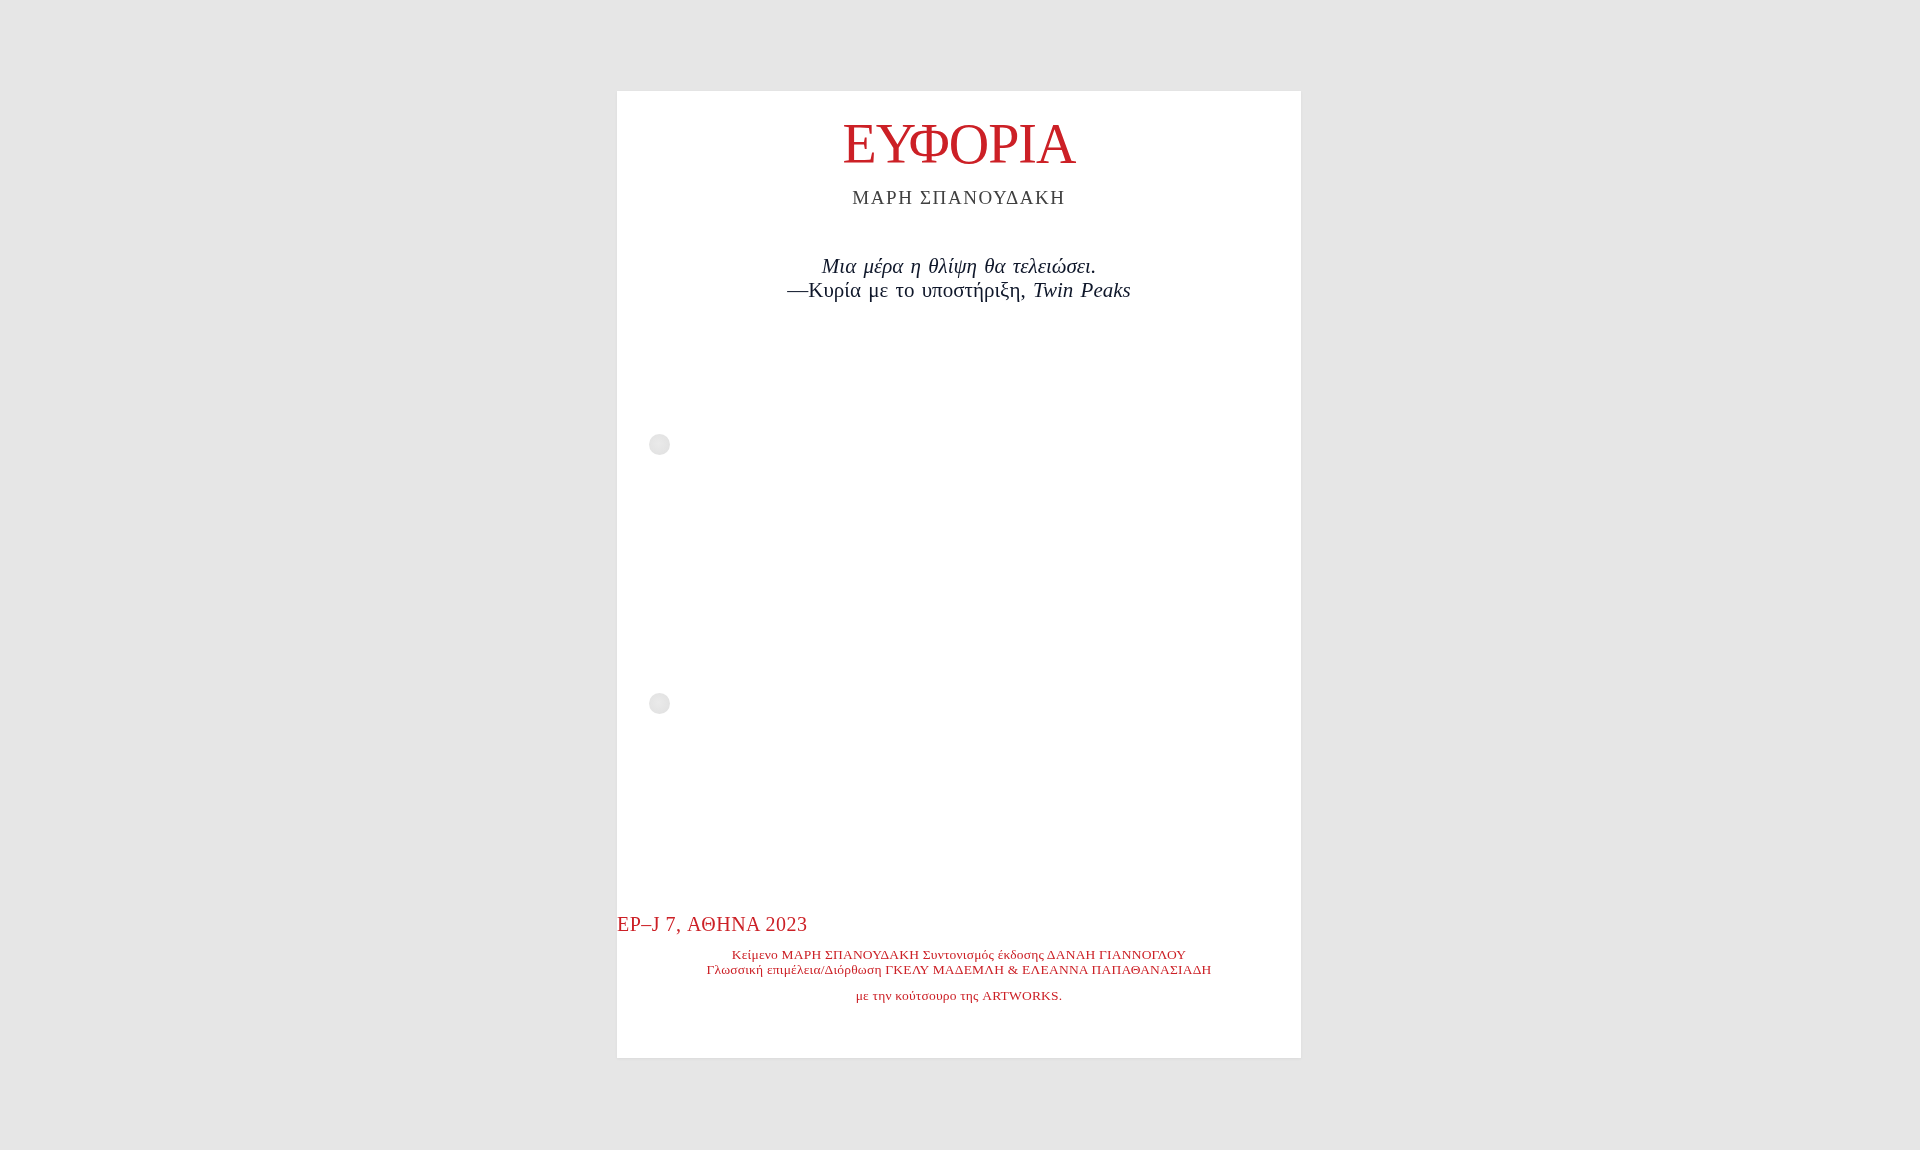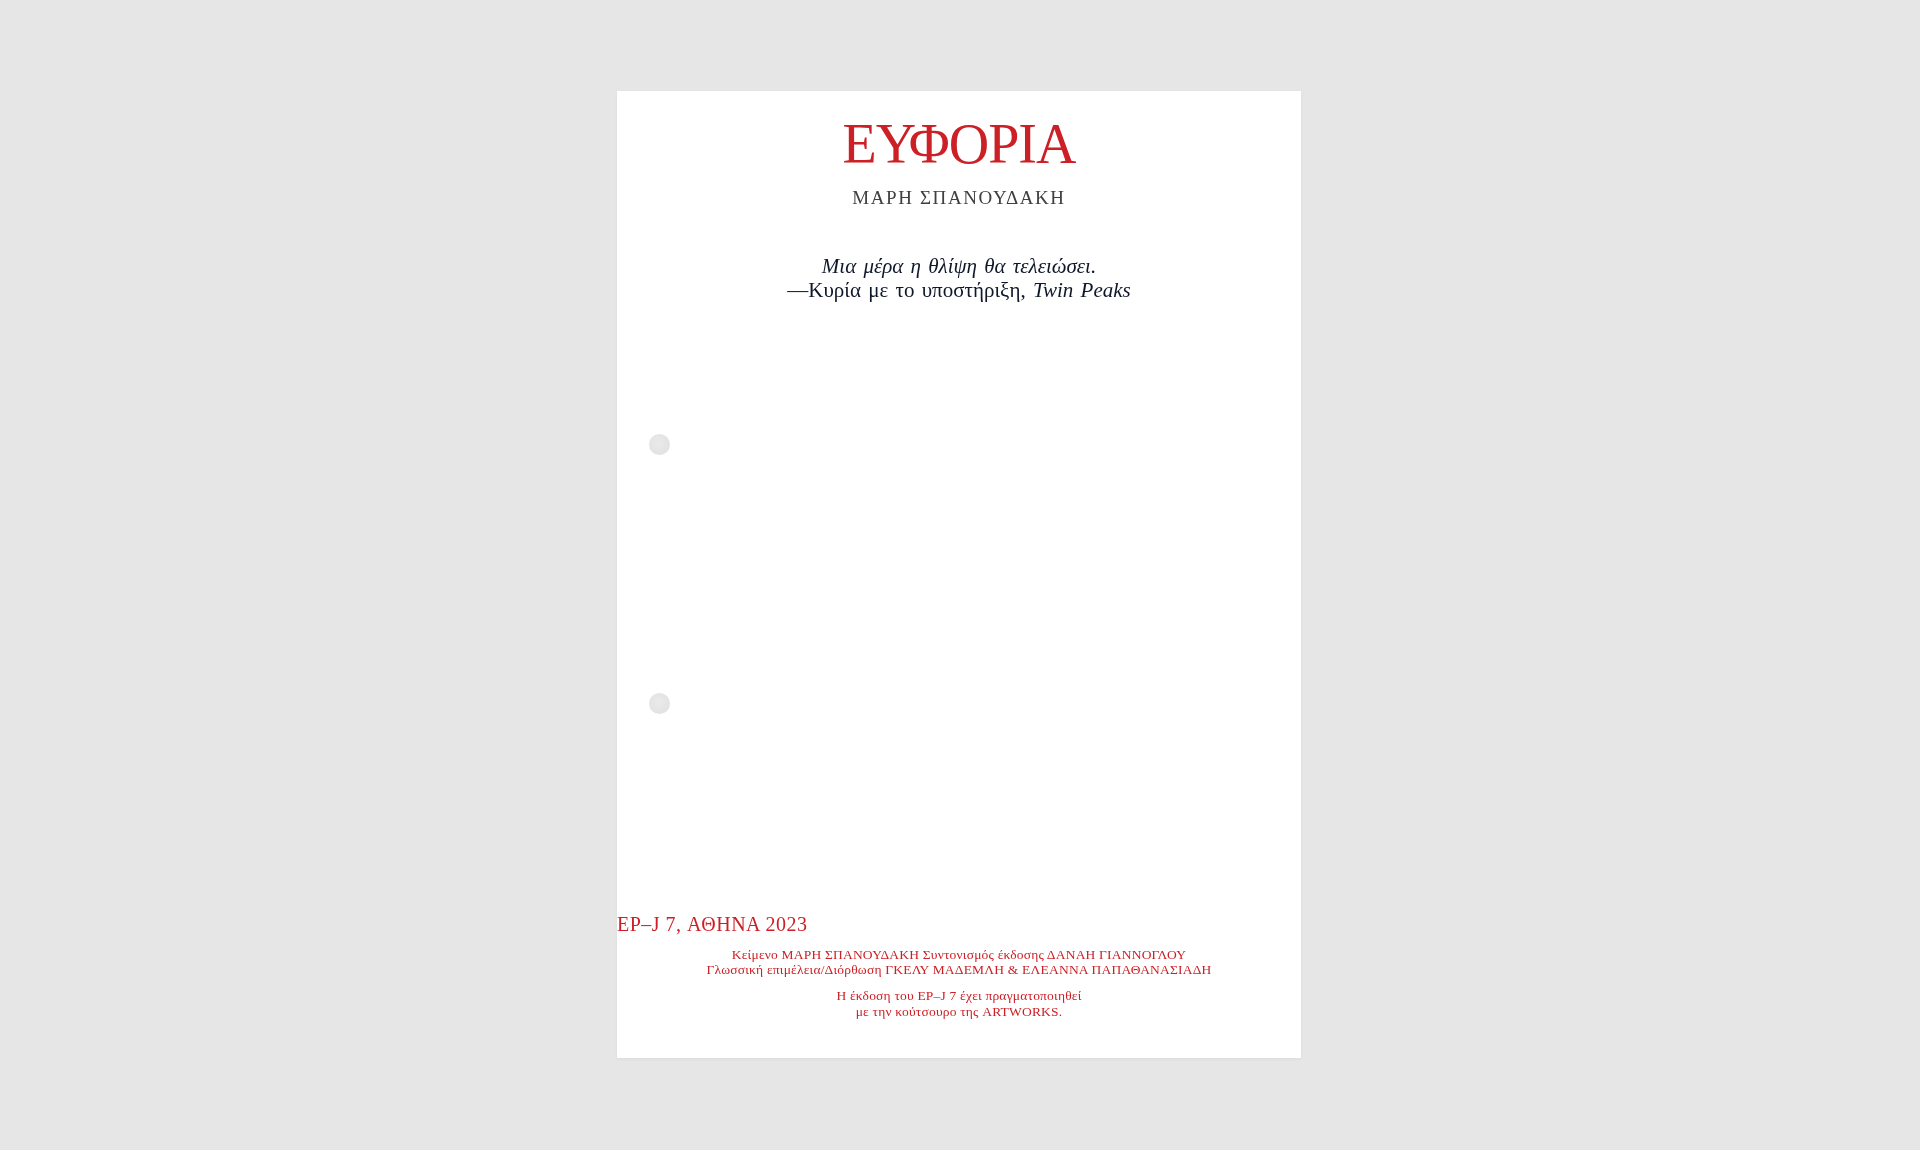--- a/index.html
+++ b/index.html
@@ -135,18 +135,17 @@
     </div>
 
     <div class="edition">EP–J 7, ΑΘΗΝΑ 2023</div>
 
     <div class="credits">
       <div>Κείμενο ΜΑΡΗ ΣΠΑΝΟΥΔΑΚΗ Συντονισμός έκδοσης ΔΑΝΑΗ ΓΙΑΝΝΟΓΛΟΥ</div>
       <div>Γλωσσική επιμέλεια/Διόρθωση ΓΚΕΛΥ ΜΑΔΕΜΛΗ &amp; ΕΛΕΑΝΝΑ ΠΑΠΑΘΑΝΑΣΙΑΔΗ</div>
     </div>
 
     <div class="support">
-      <div>Η έκδοση του EP–J 7 έχει πραγματοποιηθεί</div>
       <div>με την κούτσουρο της ARTWORKS.</div>
     </div>
 
   </div>
 </div>
 
 </body></html>

